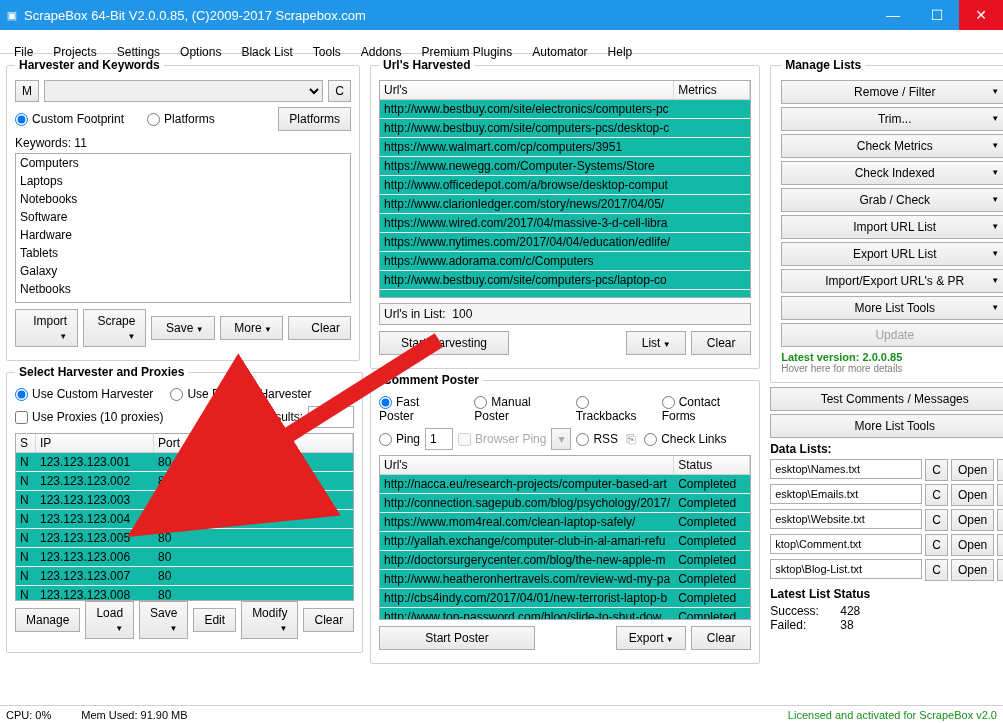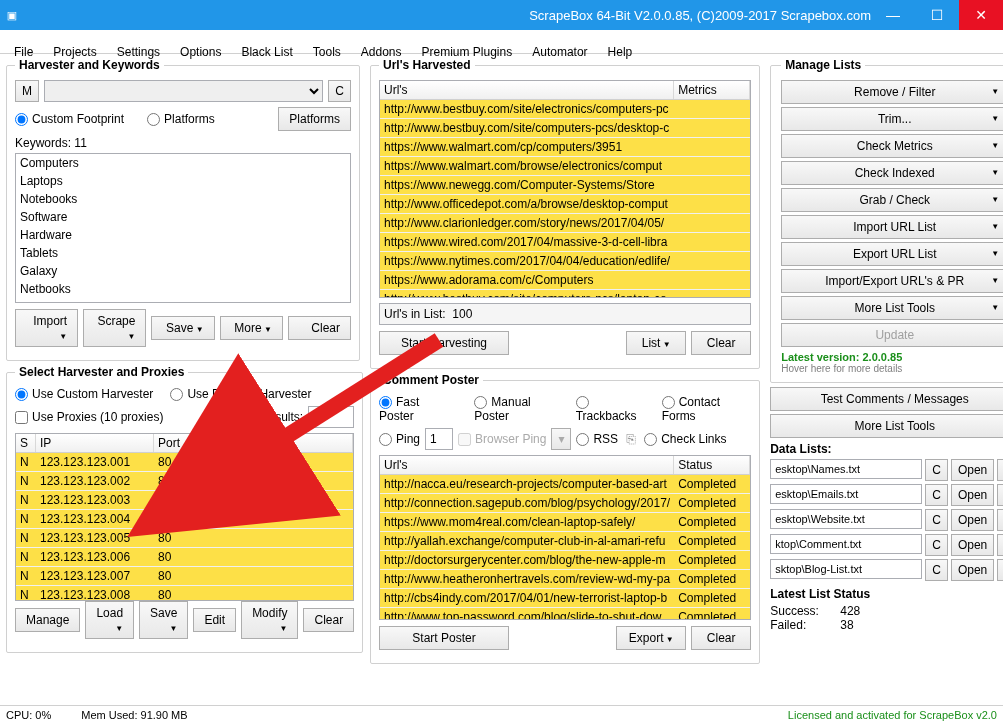--- a/index.html
+++ b/index.html
@@ -1,39 +1,39 @@
 <!DOCTYPE html>
 <html><head>
 <meta charset="utf-8">
 <style>
 * { box-sizing: border-box; margin: 0; padding: 0; }
 body { font-family: "Segoe UI", Tahoma, sans-serif; font-size: 12px; background: #fff; color: #000; width: 1003px; height: 723px; overflow: hidden; position: relative; }
 .titlebar { height: 30px; background: #2196e8; display: flex; align-items: center; color: #fff; }
 .titlebar .icon { width: 24px; text-align: center; font-size: 11px; }
-.titlebar .title { flex: 1; text-align: right; font-size: 13px; }
+.titlebar .title { flex: 1; text-align: left; font-size: 13px; }
 .titlebar .winbtn { width: 44px; height: 30px; display: flex; align-items: center; justify-content: center; font-size: 14px; font-family: Arial; }
 .titlebar .winbtn.close { background: #e81123; }
 .menubar { height: 24px; border-bottom: 1px solid #d0d0d0; display: flex; align-items: center; padding: 0 4px; }
 .menubar .mi { padding: 4px 10px; cursor: default; margin-top: 20px; }
 .main { display: flex; height: 650px; }
 .col1 { width: 366px; padding: 4px 6px 0 6px; }
 .col2 { width: 423px; padding: 4px 6px 0 4px; }
 .col3 { flex: 1; padding: 4px 8px 0 4px; }
 fieldset { border: 1px solid #d0d0d0; border-radius: 2px; padding: 8px; margin-bottom: 4px; }
 legend { font-weight: bold; padding: 0 4px; font-size: 12px; }
 .row { display: flex; align-items: center; gap: 5px; margin-bottom: 5px; }
 .btn { border: 1px solid #adadad; background: linear-gradient(#f8f8f8,#e8e8e8); padding: 4px 10px; font-size: 12px; cursor: default; }
 .btn.sm { padding: 3px 6px; }
 .btn.w { flex: 1; text-align: right; }
 .btn.dd::after { content: " ▼"; font-size: 8px; }
 input[type=text] { border: 1px solid #abadb3; padding: 2px 4px; font-size: 12px; height: 22px; }
 input[type=checkbox], input[type=radio] { margin-right: 4px; vertical-align: middle; }
 .listbox { border: 1px solid #abadb3; overflow-y: scroll; background: #fff; font-size: 12px; }
 .listbox .li { padding: 1px 4px; white-space: nowrap; overflow: hidden; line-height: 16px; }
-.table { border: 1px solid #abadb3; overflow-y: scroll; background: #fde047; }
+.table { border: 1px solid #abadb3; overflow-y: scroll; background: #14b8a6; }
 .trow { display: flex; border-bottom: 1px solid #f0f0f0; }
 .trow.head { background: linear-gradient(#fff,#f0f0f0); border-bottom: 1px solid #d0d0d0; position: sticky; top:0; }
 .tcell { padding: 2px 4px; white-space: nowrap; overflow: hidden; font-size: 12px; }
 .tcell.head { border-right: 1px solid #d8d8d8; }
 .mlbtn { display: block; width: 100%; border: 1px solid #adadad; background: linear-gradient(#f8f8f8,#e8e8e8); padding: 4px 0; margin-bottom: 3px; text-align: center; font-size: 12px; position: relative; }
 .mlbtn .caret { position: absolute; right: 8px; top: 6px; font-size: 8px; }
 .update { color: #a0a0a0; }
 .latest { color: #1a8f1a; font-weight: bold; font-size: 11px; }
 .hover { color: #808080; font-size: 10px; }
 .dl-row { display:flex; gap:3px; margin-bottom:3px; }
@@ -211,24 +211,20 @@
             </div>
             <div class="trow">
               <div class="tcell" style="flex:1">http://www.bestbuy.com/site/computers-pcs/desktop-c</div>
               <div class="tcell" style="width:76px"></div>
             </div>
             <div class="trow">
               <div class="tcell" style="flex:1">https://www.walmart.com/cp/computers/3951</div>
               <div class="tcell" style="width:76px"></div>
             </div>
             <div class="trow">
-              <div class="tcell" style="flex:1">https://www.walmart.com/browse/electronics/comput</div>
-              <div class="tcell" style="width:76px"></div>
-            </div>
-            <div class="trow">
               <div class="tcell" style="flex:1">https://www.newegg.com/Computer-Systems/Store</div>
               <div class="tcell" style="width:76px"></div>
             </div>
             <div class="trow">
               <div class="tcell" style="flex:1">http://www.officedepot.com/a/browse/desktop-comput</div>
               <div class="tcell" style="width:76px"></div>
             </div>
             <div class="trow">
               <div class="tcell" style="flex:1">http://www.clarionledger.com/story/news/2017/04/05/</div>
               <div class="tcell" style="width:76px"></div>
@@ -311,21 +307,21 @@
               <div class="tcell" style="flex:1">http://cbs4indy.com/2017/04/01/new-terrorist-laptop-b</div>
               <div class="tcell" style="width:76px">Completed</div>
             </div>
             <div class="trow">
               <div class="tcell" style="flex:1">http://www.top-password.com/blog/slide-to-shut-dow</div>
               <div class="tcell" style="width:76px">Completed</div>
             </div>
           </div>
       </div>
       <div class="row" style="margin-top:6px">
-        <button class="btn" style="width:130px">Start Poster</button>
+        <button class="btn" style="width:156px">Start Poster</button>
         <div style="flex:1"></div>
         <button class="btn dd" style="width:70px">Export</button>
         <button class="btn" style="width:60px">Clear</button>
       </div>
     </fieldset>
   </div>
 
   <div class="col3">
     <fieldset style="padding:8px 10px">
       <legend>Manage Lists</legend>

